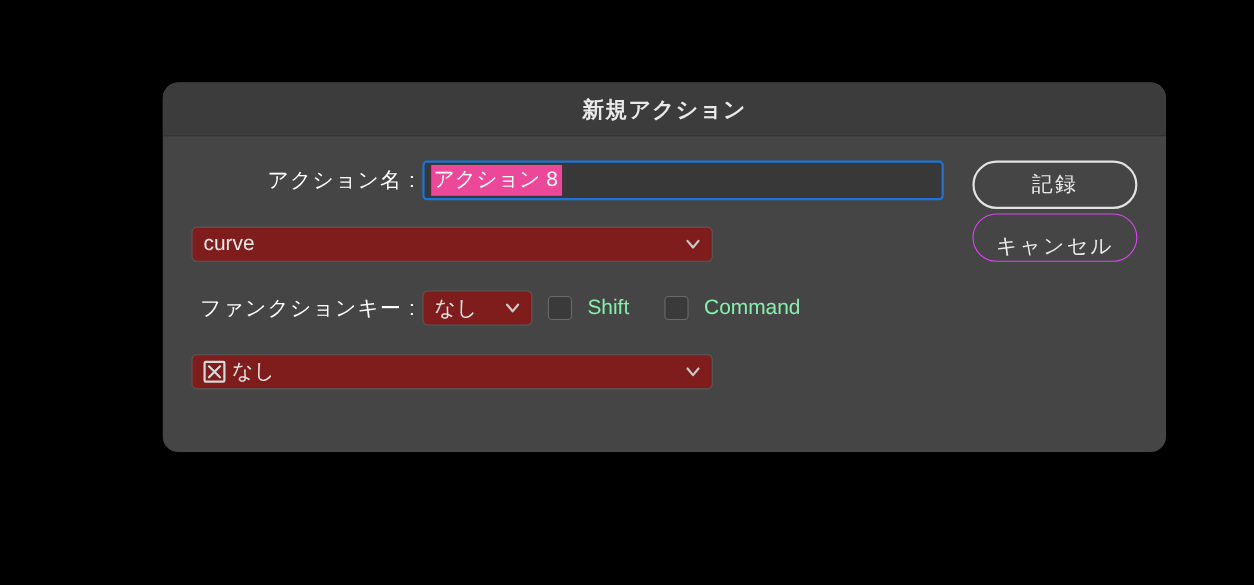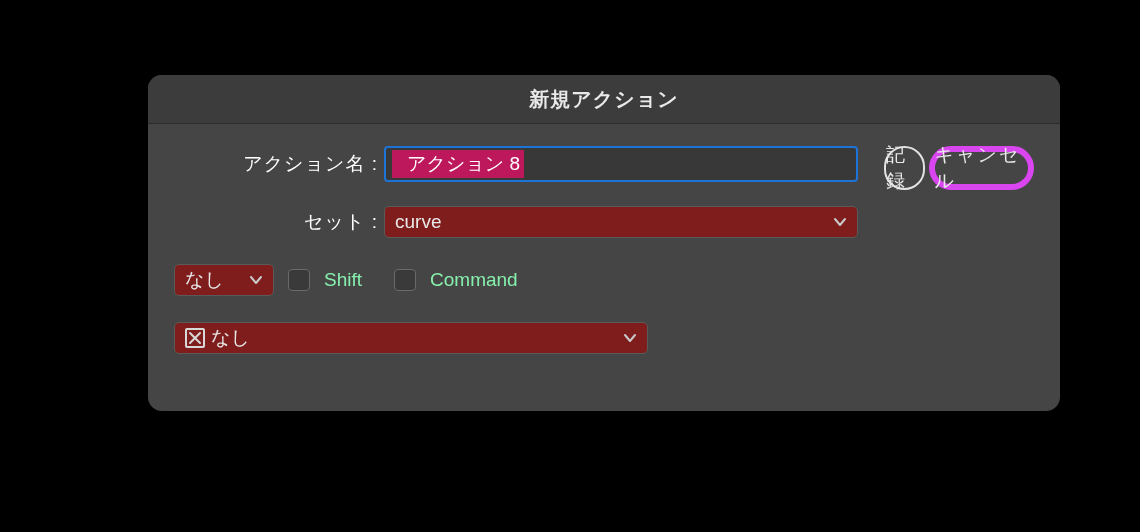--- a/index.html
+++ b/index.html
@@ -72,24 +72,24 @@
     height: 36px;
     background: #383838;
     border: 2px solid #1d74d6;
     border-radius: 4px;
     position: relative;
     display: flex;
     align-items: center;
     padding: 0 6px;
   }
   .text-input .sel {
-    background: #be185d;
+    background: #ec4899;
     color: #fff;
     font-size: 19px;
-    padding: 2px 4px 2px 15px;
+    padding: 2px 4px 2px 2px;
     display: inline-block;
     line-height: 24px;
   }
 
   
   .select {
     height: 32px;
     background: #7f1d1d;
     border: 1px solid #5a5a5a;
     border-radius: 5px;
@@ -140,38 +140,39 @@
     justify-content: center;
     margin-right: 6px;
   }
   .none-icon svg { display:block; }
 
   
   .buttons {
     width: 170px;
     padding-left: 20px;
     display: flex;
-    flex-direction: row;
+    flex-direction: column;
     gap: 4px;
   }
   .btn {
     height: 44px;
     border: 2px solid #e2e2e2;
     border-radius: 22px;
     background: transparent;
     color: #e9e9e9;
     font-size: 19px;
     letter-spacing: 2px;
     display: flex;
     align-items: center;
     justify-content: center;
     cursor: default;
   }
   .btn.secondary {
-    border: 6px solid #d946ef;
+    border: 1px solid #d946ef;
+    align-items: flex-end;
   }
 </style>
 </head>
 <body>
 
 <div class="dialog">
   <div class="titlebar">
     <span>新規アクション</span>
   </div>
   <div class="body">
@@ -180,34 +181,34 @@
       <div class="row">
         <div class="label-col">アクション名 :</div>
         <div class="field-col">
           <div class="text-input">
             <span class="sel">アクション 8</span>
           </div>
         </div>
       </div>
 
       <div class="row">
-        <div class="label-col">セット :</div>
         <div class="field-col">
           <div class="select wide">
             <span>curve</span>
             <span class="chevron">
               <svg width="14" height="14" viewBox="0 0 14 14">
                   <path d="M2 4 L7 10 L12 4" stroke="#c9c9c9" stroke-width="2" fill="none" stroke-linecap="round" stroke-linejoin="round"></path>
                 </svg>
             </span>
           </div>
         </div>
       </div>
 
       <div class="row">
+        <div class="label-col">ファンクションキー :</div>
         <div class="field-col">
           <div class="select narrow">
             <span>なし</span>
             <span class="chevron">
               <svg width="14" height="14" viewBox="0 0 14 14">
                   <path d="M2 4 L7 10 L12 4" stroke="#c9c9c9" stroke-width="2" fill="none" stroke-linecap="round" stroke-linejoin="round"></path>
                 </svg>
             </span>
           </div>
           <span class="checkbox"></span>

